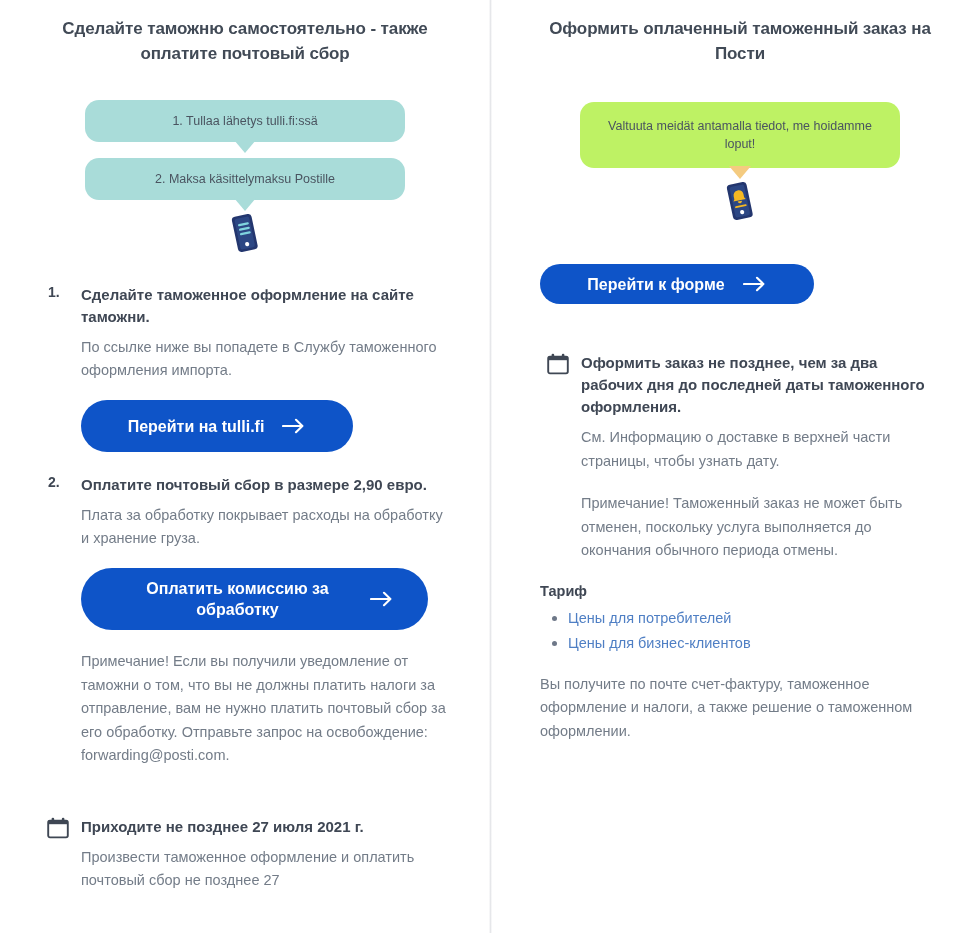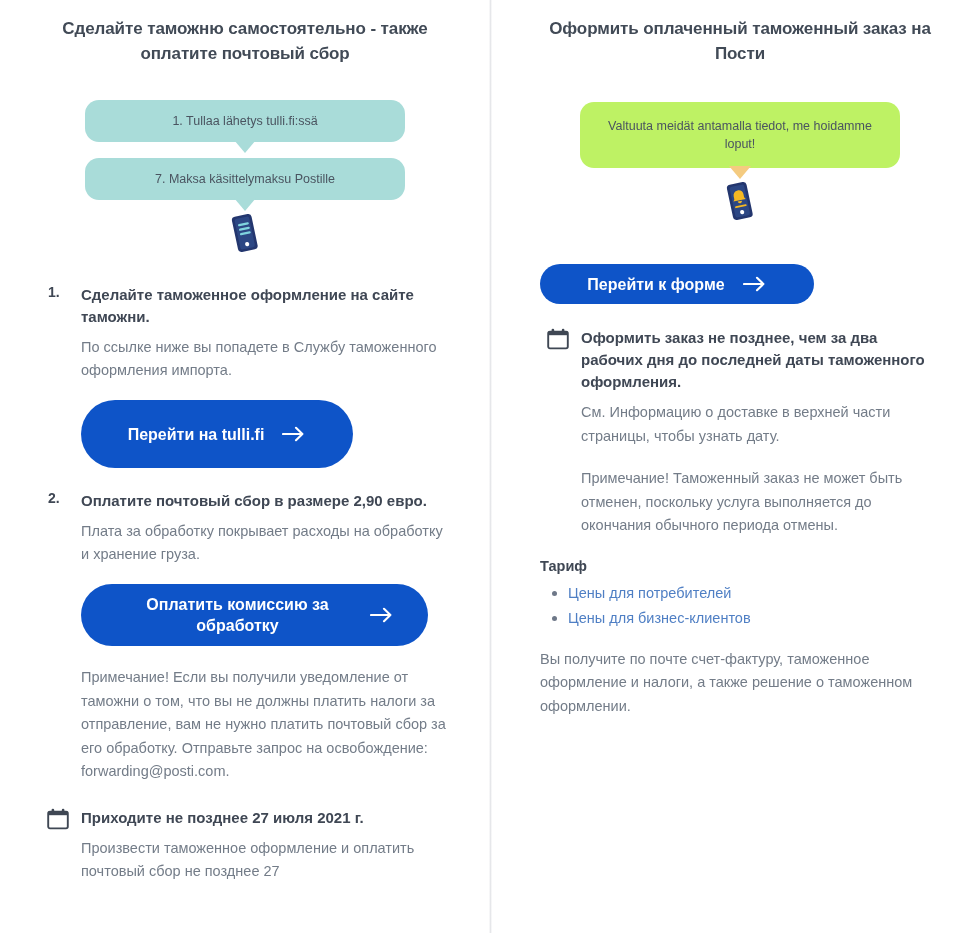--- a/index.html
+++ b/index.html
@@ -158,38 +158,38 @@
     box-sizing: border-box;
     text-align: center;
   }
   .cta .cta-label { display: inline-block; }
   .cta .cta-arrow {
     display: inline-flex;
     align-items: center;
     margin-left: 18px;
     flex: 0 0 auto;
   }
-  .cta-tulli   { width: 272px; height: 68px; margin: 18px 0 0 0; }
+  .cta-tulli   { width: 272px; height: 52px; margin: 18px 0 0 0; }
   .cta-fee     { width: 347px; height: 62px; margin: 18px 0 0 0; padding: 0 22px 0 26px; }
   .cta-fee .cta-label { width: 236px; }
   .cta-fee .cta-arrow { margin-left: 14px; }
   .cta-form    { width: 274px; height: 40px; margin: 38px 0 0 0; }
 
   .note-text {
     font-size: 14.5px;
     line-height: 23.5px;
     color: #737c88;
     margin: 20px 0 0 0;
   }
 
   
   .cal-block {
     position: relative;
     padding-left: 41px;
-    margin-top: 23px;
+    margin-top: 48px;
   }
   .cal-icon {
     position: absolute;
     left: 7px;
     top: 1px;
   }
   .cal-title {
     font-size: 15px;
     line-height: 22px;
     font-weight: bold;
@@ -244,21 +244,21 @@
   <div class="column col-left">
 
     <h2 class="col-title">Сделайте таможню самостоятельно - также оплатите почтовый сбор</h2>
 
     <div class="bubbles-wrap">
       <div class="bubble bubble-teal b1">
         <span>1. Tullaa lähetys tulli.fi:ssä</span>
         <span class="tail"></span>
       </div>
       <div class="bubble bubble-teal b2">
-        <span>7. Maksa käsittelymaksu Postille</span>
+        <span>2. Maksa käsittelymaksu Postille</span>
         <span class="tail"></span>
       </div>
     </div>
 
     <div class="phone-icon-row">
       <svg width="34" height="44" viewBox="0 0 34 44">
         <g transform="rotate(-12 17 22)">
           <rect x="7" y="3" width="20" height="36" rx="3.5" fill="#23366e"></rect>
           <rect x="9.6" y="5.4" width="14.8" height="31.2" rx="2.2" fill="#2c4784"></rect>
           <rect x="12" y="11" width="11" height="2.3" rx="1.15" fill="#7fd4de"></rect>

